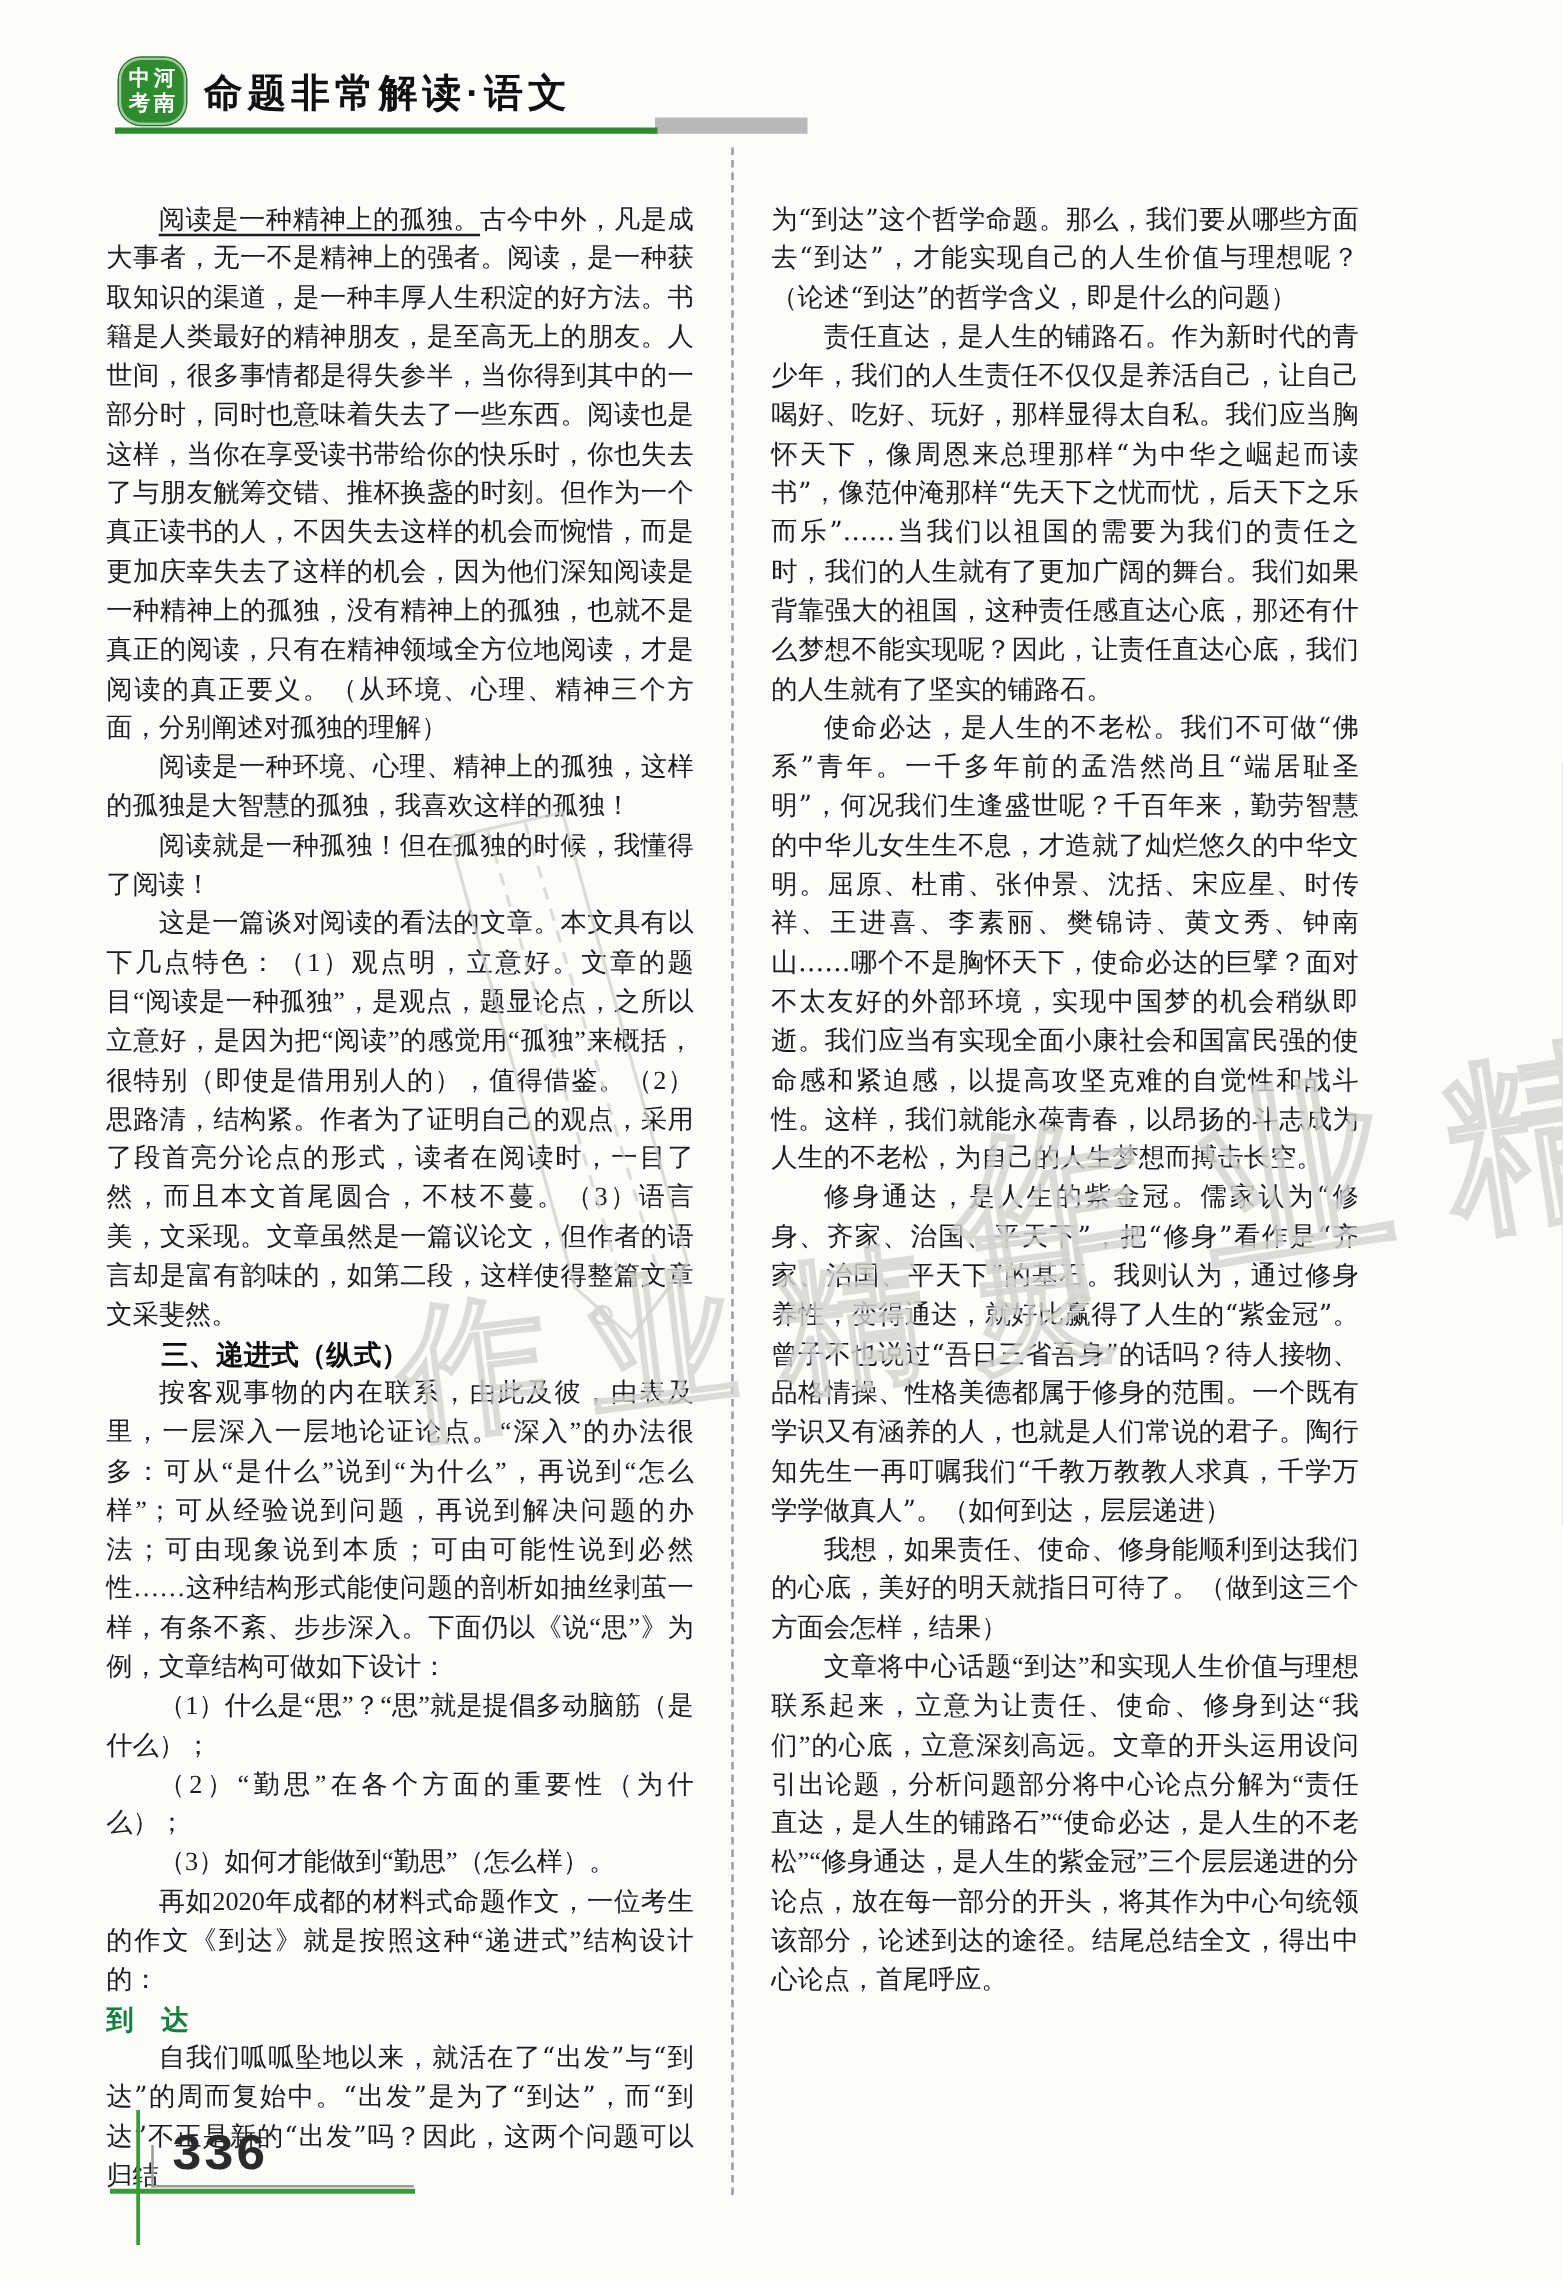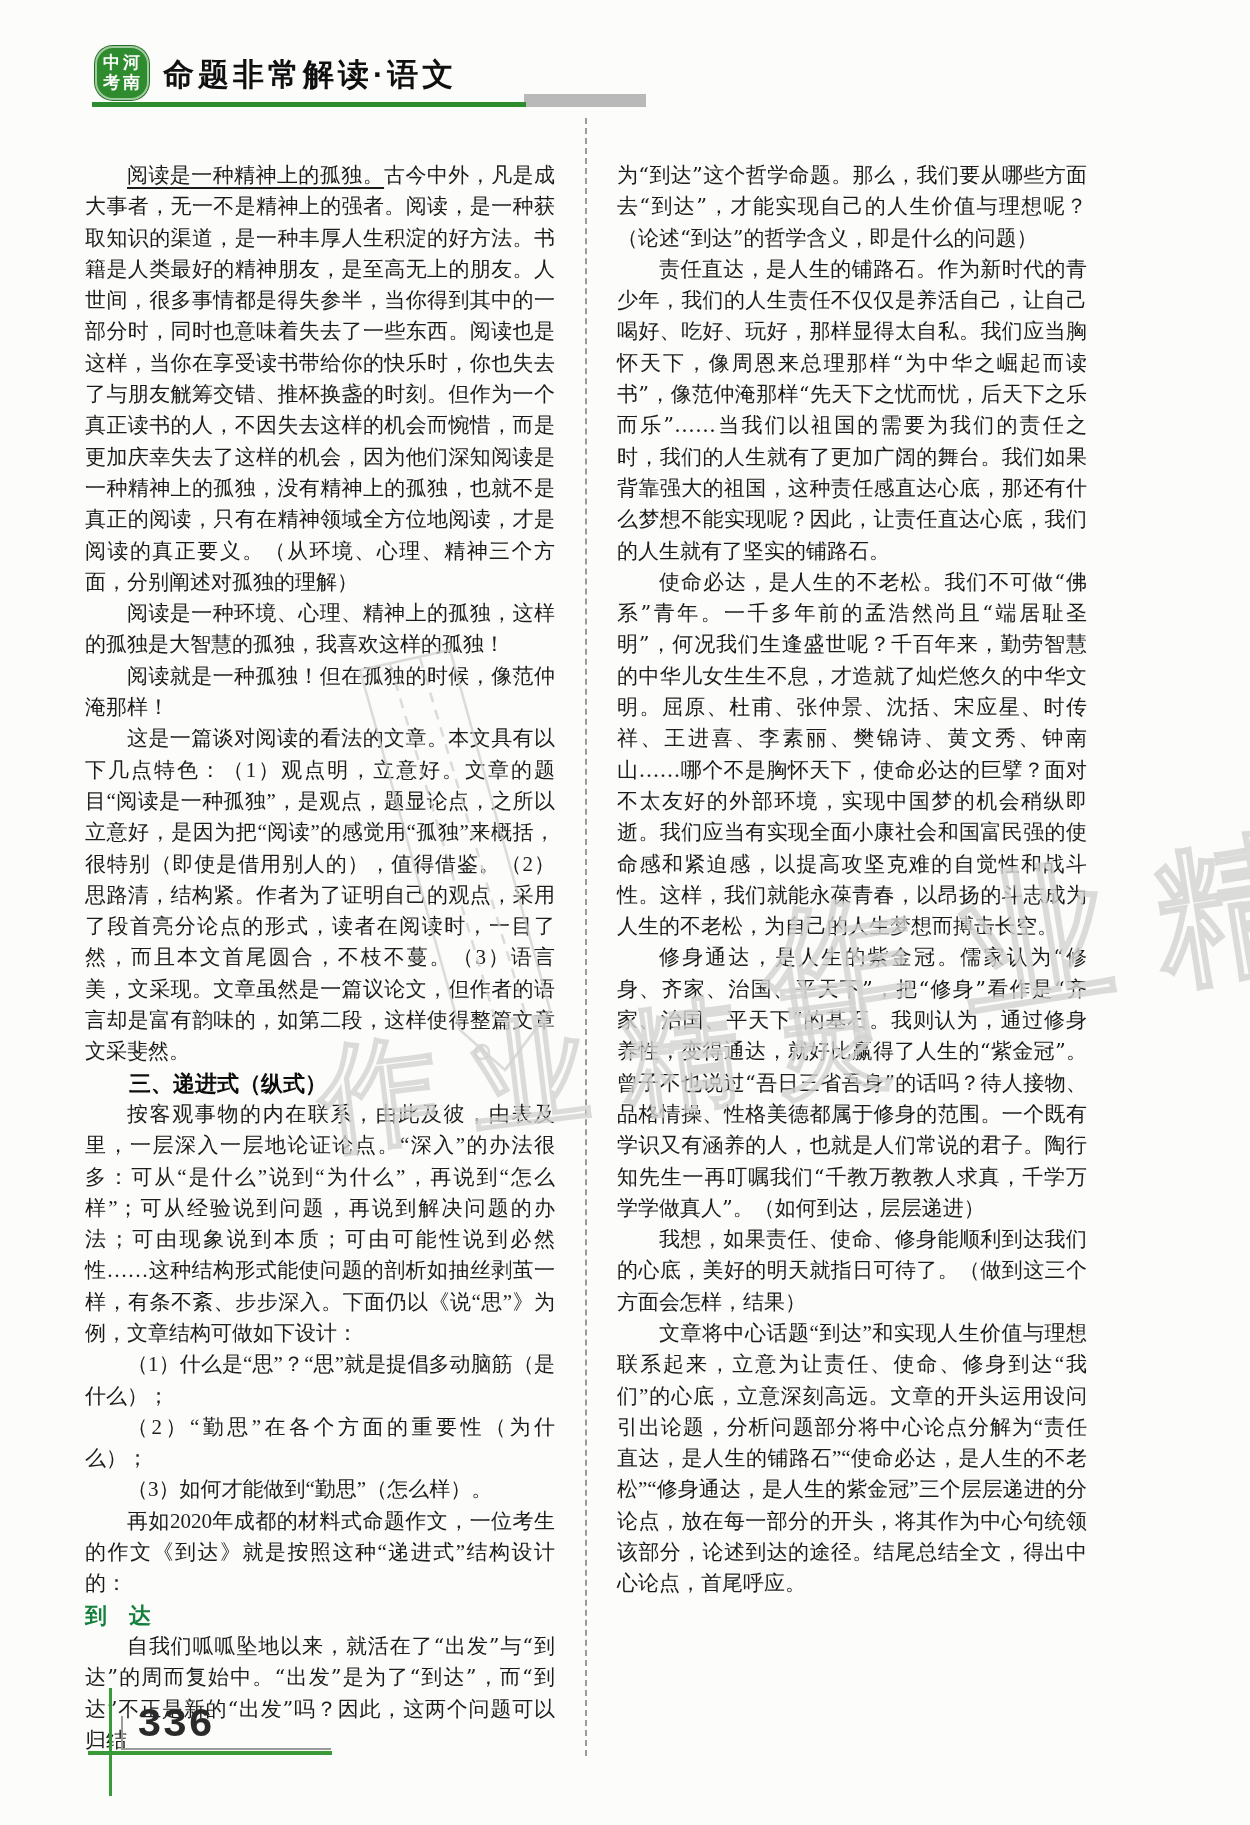--- a/index.html
+++ b/index.html
@@ -75,21 +75,21 @@
     <span>考南</span>
   </div>
   <div class="header-title">命题非常解读·语文</div>
   <div class="header-graybar"></div>
   <div class="header-underline"></div>
 
   <div class="columns">
     <div class="col">
       <p class="kai"><span class="underline">阅读是一种精神上的孤独。</span><span>古今中外，凡是成大事者，无一不是精神上的强者。阅读，是一种获取知识的渠道，是一种丰厚人生积淀的好方法。书籍是人类最好的精神朋友，是至高无上的朋友。人世间，很多事情都是得失参半，当你得到其中的一部分时，同时也意味着失去了一些东西。阅读也是这样，当你在享受读书带给你的快乐时，你也失去了与朋友觥筹交错、推杯换盏的时刻。但作为一个真正读书的人，不因失去这样的机会而惋惜，而是更加庆幸失去了这样的机会，因为他们深知阅读是一种精神上的孤独，没有精神上的孤独，也就不是真正的阅读，只有在精神领域全方位地阅读，才是阅读的真正要义。（从环境、心理、精神三个方面，分别阐述对孤独的理解）</span></p>
       <p class="kai">阅读是一种环境、心理、精神上的孤独，这样的孤独是大智慧的孤独，我喜欢这样的孤独！</p>
-      <p class="kai">阅读就是一种孤独！但在孤独的时候，像范仲淹那样！</p>
+      <p class="kai">阅读就是一种孤独！但在孤独的时候，我懂得了阅读！</p>
       <p class="song">这是一篇谈对阅读的看法的文章。本文具有以下几点特色：（1）观点明，立意好。文章的题目“阅读是一种孤独”，是观点，题显论点，之所以立意好，是因为把“阅读”的感觉用“孤独”来概括，很特别（即使是借用别人的），值得借鉴。（2）思路清，结构紧。作者为了证明自己的观点，采用了段首亮分论点的形式，读者在阅读时，一目了然，而且本文首尾圆合，不枝不蔓。（3）语言美，文采现。文章虽然是一篇议论文，但作者的语言却是富有韵味的，如第二段，这样使得整篇文章文采斐然。</p>
       <h3 class="section">三、递进式（纵式）</h3>
       <p class="song">按客观事物的内在联系，由此及彼，由表及里，一层深入一层地论证论点。“深入”的办法很多：可从“是什么”说到“为什么”，再说到“怎么样”；可从经验说到问题，再说到解决问题的办法；可由现象说到本质；可由可能性说到必然性……这种结构形式能使问题的剖析如抽丝剥茧一样，有条不紊、步步深入。下面仍以《说“思”》为例，文章结构可做如下设计：</p>
       <p class="song">（1）什么是“思”？“思”就是提倡多动脑筋（是什么）；</p>
       <p class="song">（2）“勤思”在各个方面的重要性（为什么）；</p>
       <p class="song">（3）如何才能做到“勤思”（怎么样）。</p>
       <p class="song">再如2020年成都的材料式命题作文，一位考生的作文《到达》就是按照这种“递进式”结构设计的：</p>
       <h4 class="essay-title">到　达</h4>
       <p class="kai">自我们呱呱坠地以来，就活在了“出发”与“到达”的周而复始中。“出发”是为了“到达”，而“到达”不正是新的“出发”吗？因此，这两个问题可以归结</p>
     </div>

